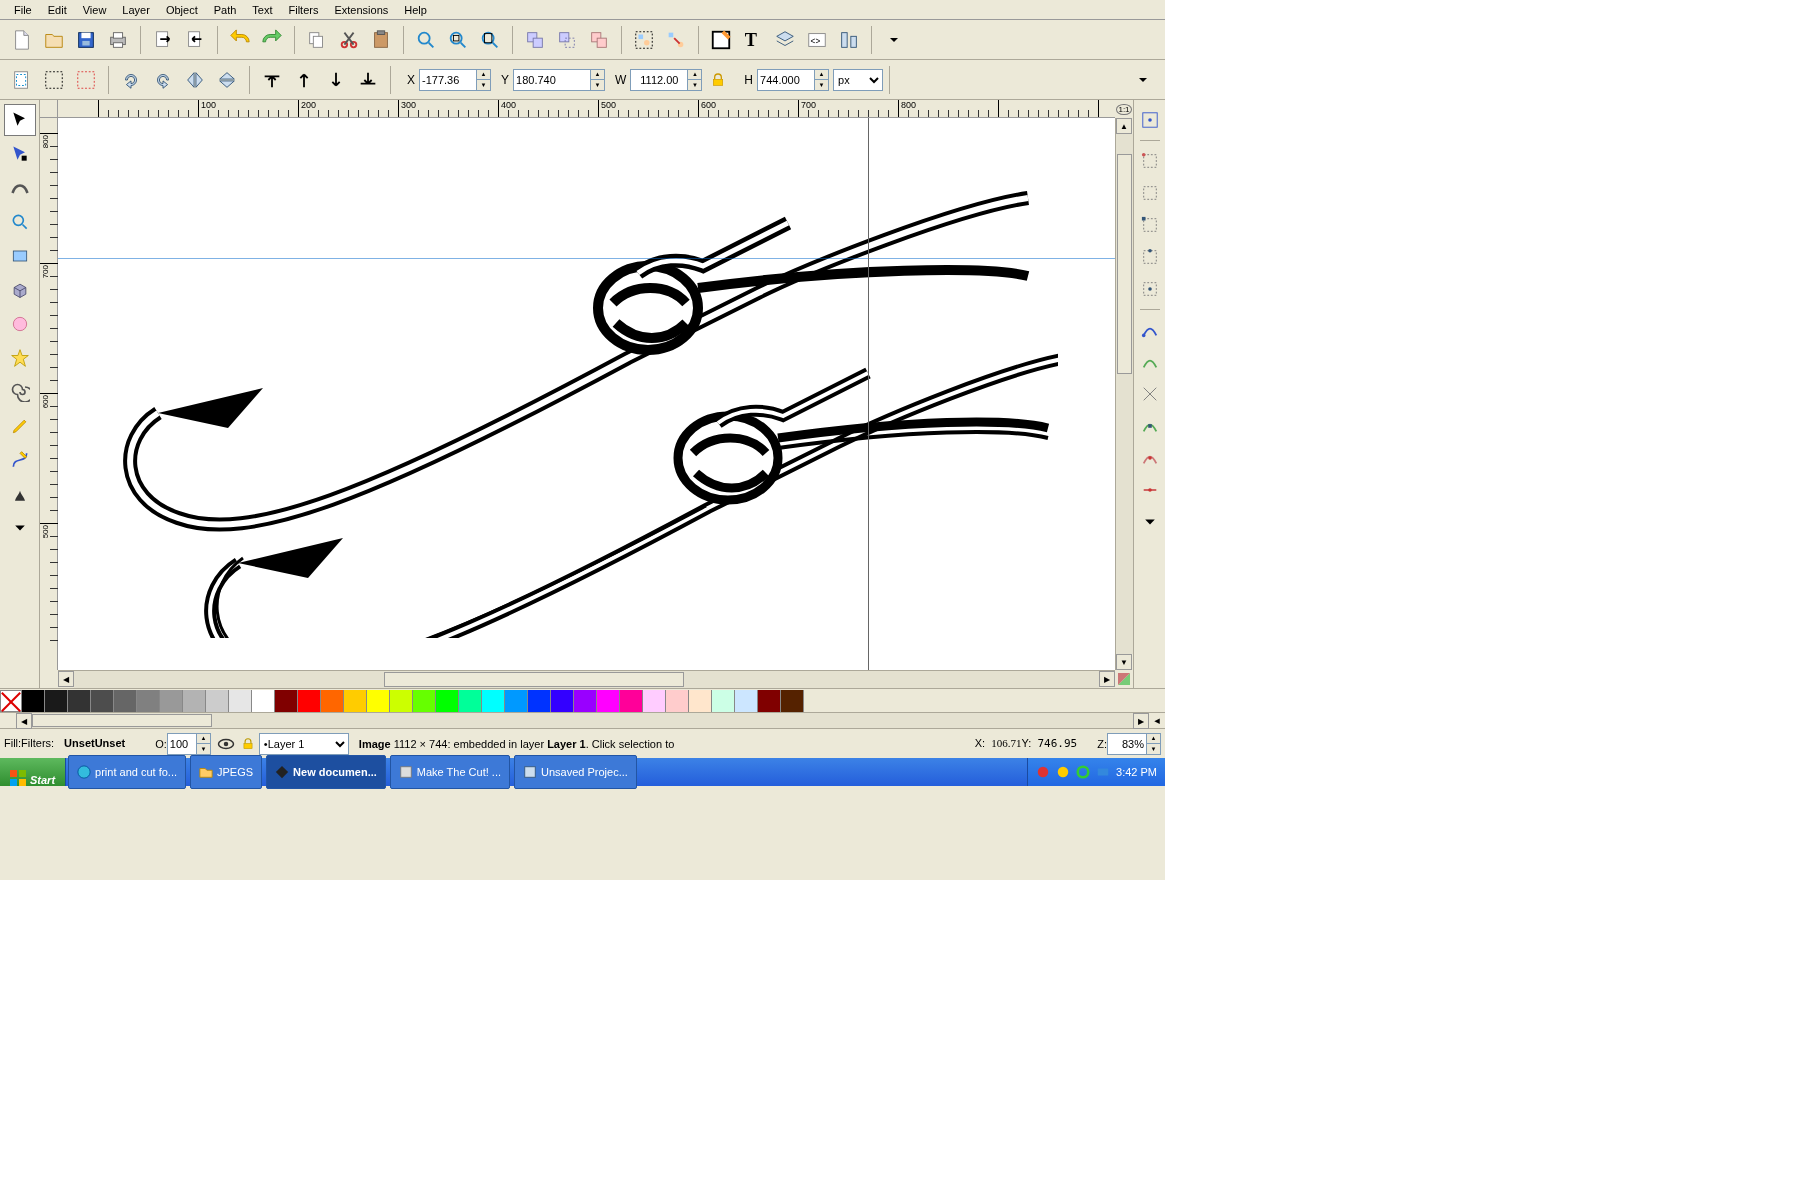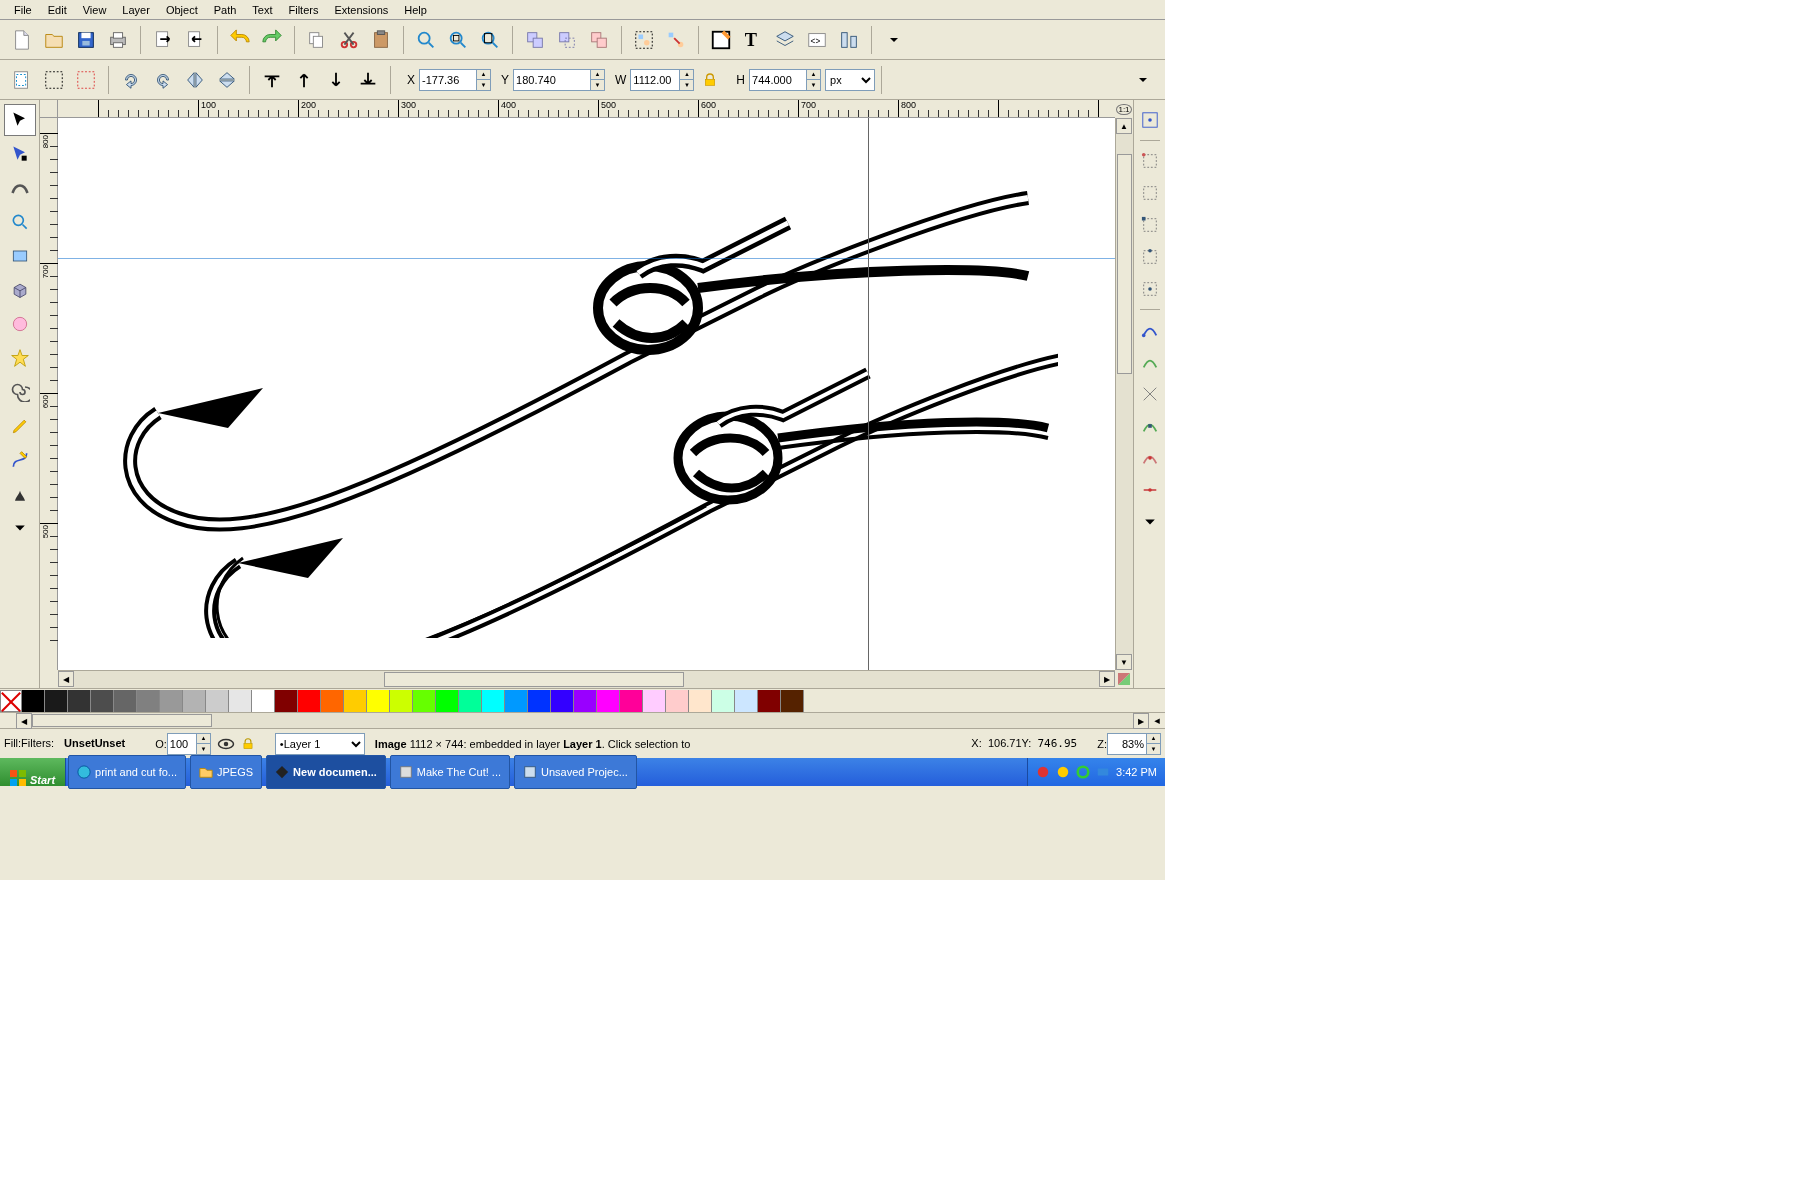--- a/index.html
+++ b/index.html
@@ -331,21 +331,21 @@
     <span class="tb-label">Y</span>
     <div class="tb-spin">
         <input style="width: 78px;" value="180.740">
         <div class="spinbtns">
           <div class="sb">▲</div>
           <div class="sb">▼</div>
         </div>
       </div>
     <span class="tb-label">W</span>
     <div class="tb-spin">
-        <input style="width: 50px;" value="1112.00">
+        <input style="width: 58px; text-align: center;" value="1112.00">
         <div class="spinbtns">
           <div class="sb">▲</div>
           <div class="sb">▼</div>
         </div>
       </div>
     <div class="tb-btn">
         <svg width="16" height="16" viewBox="0 0 24 24">
           <path d="M7 11V8a5 5 0 0110 0v3" fill="none" stroke="#c90" stroke-width="2"></path>
           <rect x="5" y="11" width="14" height="9" fill="#fc0" stroke="#c90"></rect>
         </svg>
@@ -831,26 +831,26 @@
           <ellipse cx="12" cy="8" rx="10" ry="6" fill="none" stroke="#333" stroke-width="2"></ellipse>
           <circle cx="12" cy="8" r="3" fill="#333"></circle>
         </svg>
       </span>
     <span>
         <svg width="14" height="14" viewBox="0 0 24 24">
           <path d="M7 11V8a5 5 0 0110 0v3" fill="none" stroke="#b90" stroke-width="2"></path>
           <rect x="5" y="11" width="14" height="9" fill="#fc0" stroke="#b90"></rect>
         </svg>
       </span>
-    <select class="tb-sel" style="width:90px;margin-left:20px"><option> •Layer 1</option></select>
+    <select class="tb-sel" style="width:90px;margin-left:4px"><option> •Layer 1</option></select>
     <span class="msg" style="margin-left:10px">
       <b>Image </b><span>1112 × 744</span><span>: embedded in layer </span><b>Layer 1</b><span>. Click selection to</span>
     </span>
     <div class="col" style="margin-left:6px">
-      <span><span>X:</span>&nbsp;&nbsp;<span style="font-family:Liberation Sans, sans-serif">106.71</span></span>
+      <span><span>X:</span>&nbsp;&nbsp;<span style="font-family:Liberation Serif, serif">106.71</span></span>
       <span><span>Y:</span>&nbsp;&nbsp;<span style="font-family:monospace">746.95</span></span>
     </div>
     <span style="margin-left:10px">Z:</span>
     <div class="tb-spin">
         <input style="width: 40px; text-align: right;" value="83%">
         <div class="spinbtns">
           <div class="sb">▲</div>
           <div class="sb">▼</div>
         </div>
       </div>

